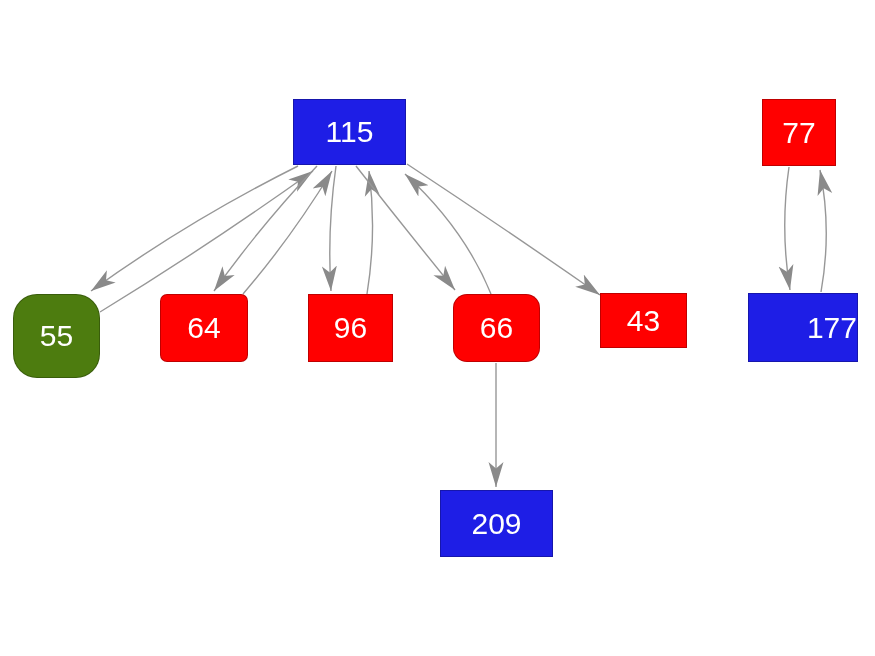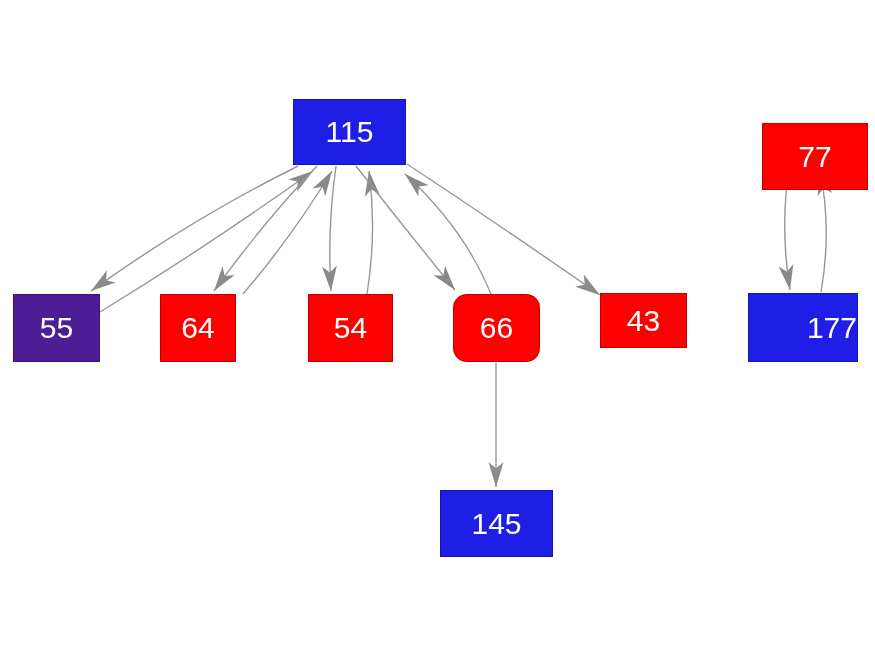--- a/index.html
+++ b/index.html
@@ -63,38 +63,38 @@
         <path class="edge-path" d="M 407,164 Q 504,228 600,295" stroke="#979797" marker-end="url(#arrowhead)"></path>
         <path class="edge-path" d="M 496,363 L 496,487" stroke="#979797" marker-end="url(#arrowhead)"></path>
         <path class="edge-path" d="M 789,167 Q 780,229 790,290" stroke="#979797" marker-end="url(#arrowhead)"></path>
         <path class="edge-path" d="M 821,292 Q 832,230 820,170" stroke="#979797" marker-end="url(#arrowhead)"></path>
       </g>
   </svg>
   <div id="nodes-layer">
       <div class="graph-node" style="left: 293px; top: 99px; width: 113px; height: 66px; background: rgb(30, 30, 230); color: rgb(255, 255, 255);">
         <span>115</span>
       </div>
-      <div class="graph-node" style="left: 13px; top: 294px; width: 87px; height: 68px; background: #4c1d95; color: rgb(255, 255, 255);">
+      <div class="graph-node" style="left: 13px; top: 294px; width: 87px; height: 84px; background: #4d7c0f; color: rgb(255, 255, 255); border-radius: 24px;">
         <span>55</span>
       </div>
-      <div class="graph-node" style="left: 160px; top: 294px; width: 76px; height: 68px; background: rgb(255, 0, 0); color: rgb(255, 255, 255);">
+      <div class="graph-node" style="left: 160px; top: 294px; width: 88px; height: 68px; background: rgb(255, 0, 0); color: rgb(255, 255, 255); border-radius: 7px;">
         <span>64</span>
       </div>
       <div class="graph-node" style="left: 308px; top: 294px; width: 85px; height: 68px; background: rgb(255, 0, 0); color: rgb(255, 255, 255);">
-        <span>54</span>
+        <span>96</span>
       </div>
       <div class="graph-node" style="left: 453px; top: 294px; width: 87px; height: 68px; background: rgb(255, 0, 0); color: rgb(255, 255, 255); border-radius: 14px;">
         <span>66</span>
       </div>
       <div class="graph-node" style="left: 600px; top: 293px; width: 87px; height: 55px; background: rgb(255, 0, 0); color: rgb(255, 255, 255);">
         <span>43</span>
       </div>
       <div class="graph-node" style="left: 440px; top: 490px; width: 113px; height: 67px; background: rgb(30, 30, 230); color: rgb(255, 255, 255);">
-        <span>145</span>
+        <span>209</span>
       </div>
-      <div class="graph-node" style="left: 762px; top: 99px; width: 106px; height: 67px; background: rgb(255, 0, 0); color: rgb(255, 255, 255); margin-top: 24px;">
+      <div class="graph-node" style="left: 762px; top: 99px; width: 74px; height: 67px; background: rgb(255, 0, 0); color: rgb(255, 255, 255);">
         <span>77</span>
       </div>
       <div class="graph-node" style="left: 748px; top: 293px; width: 110px; height: 69px; background: rgb(30, 30, 230); color: rgb(255, 255, 255); justify-content: flex-end;">
         <span>177</span>
       </div>
     </div>
 </div>
 
 </body></html>

